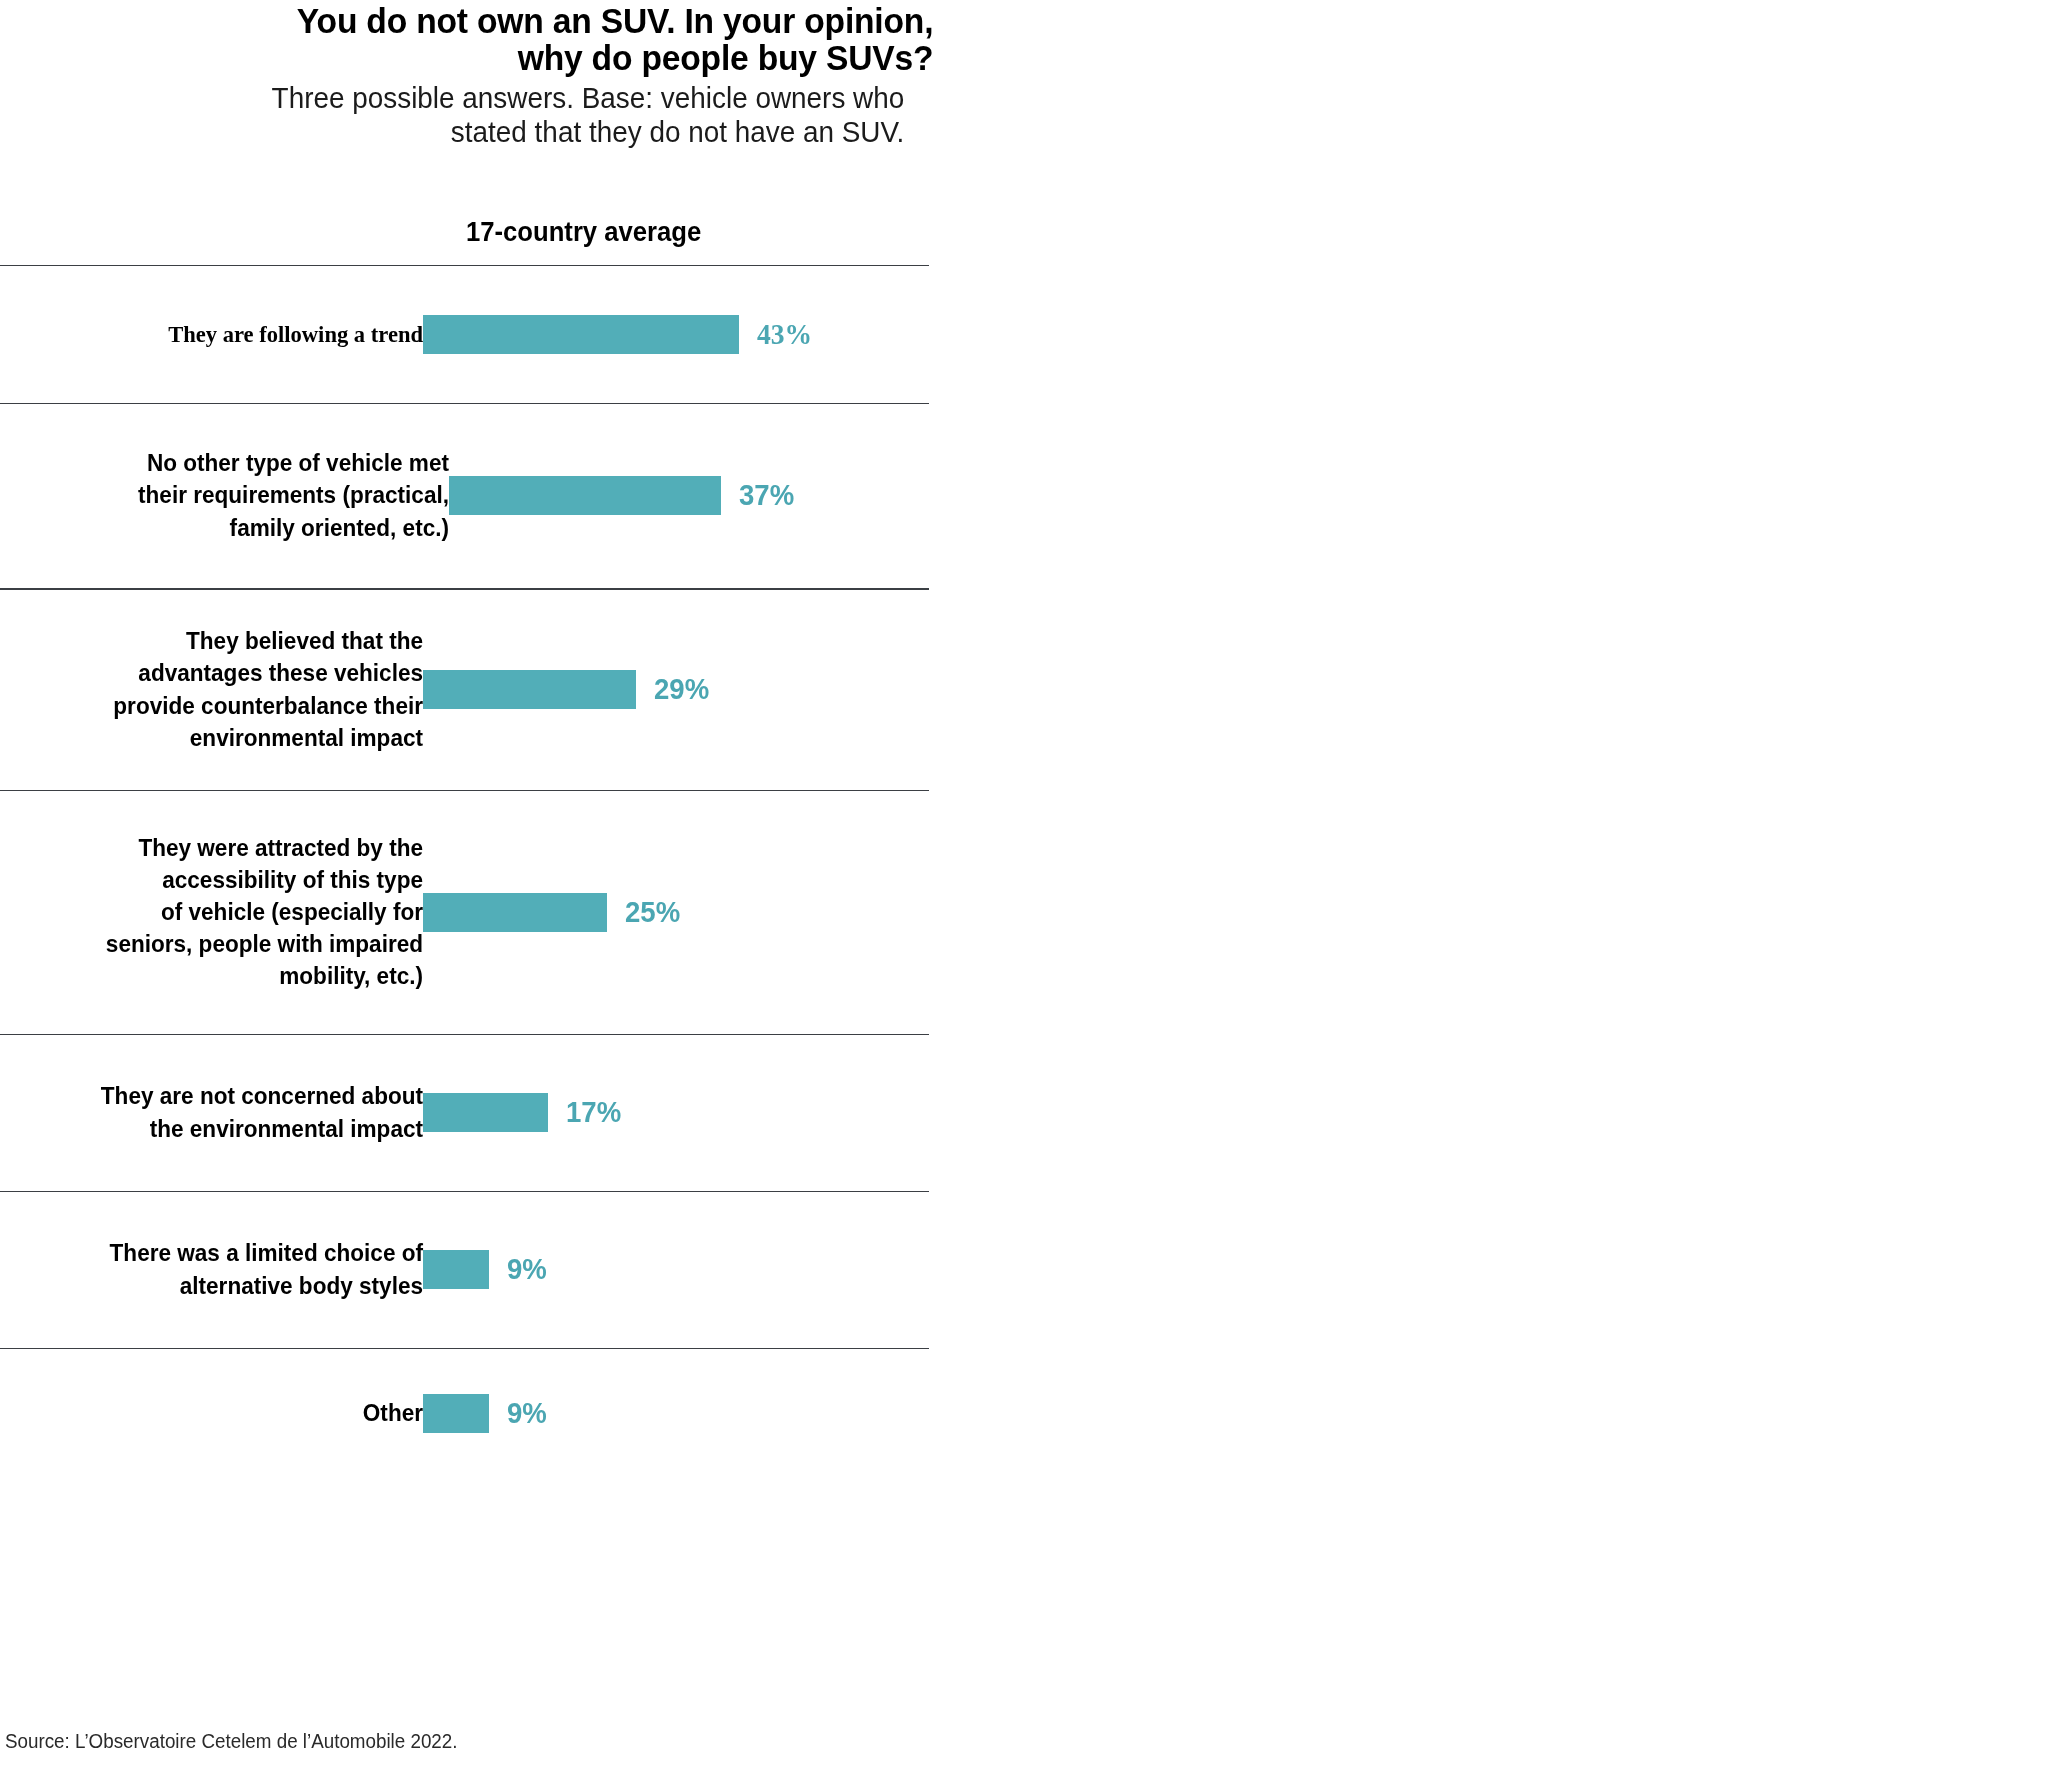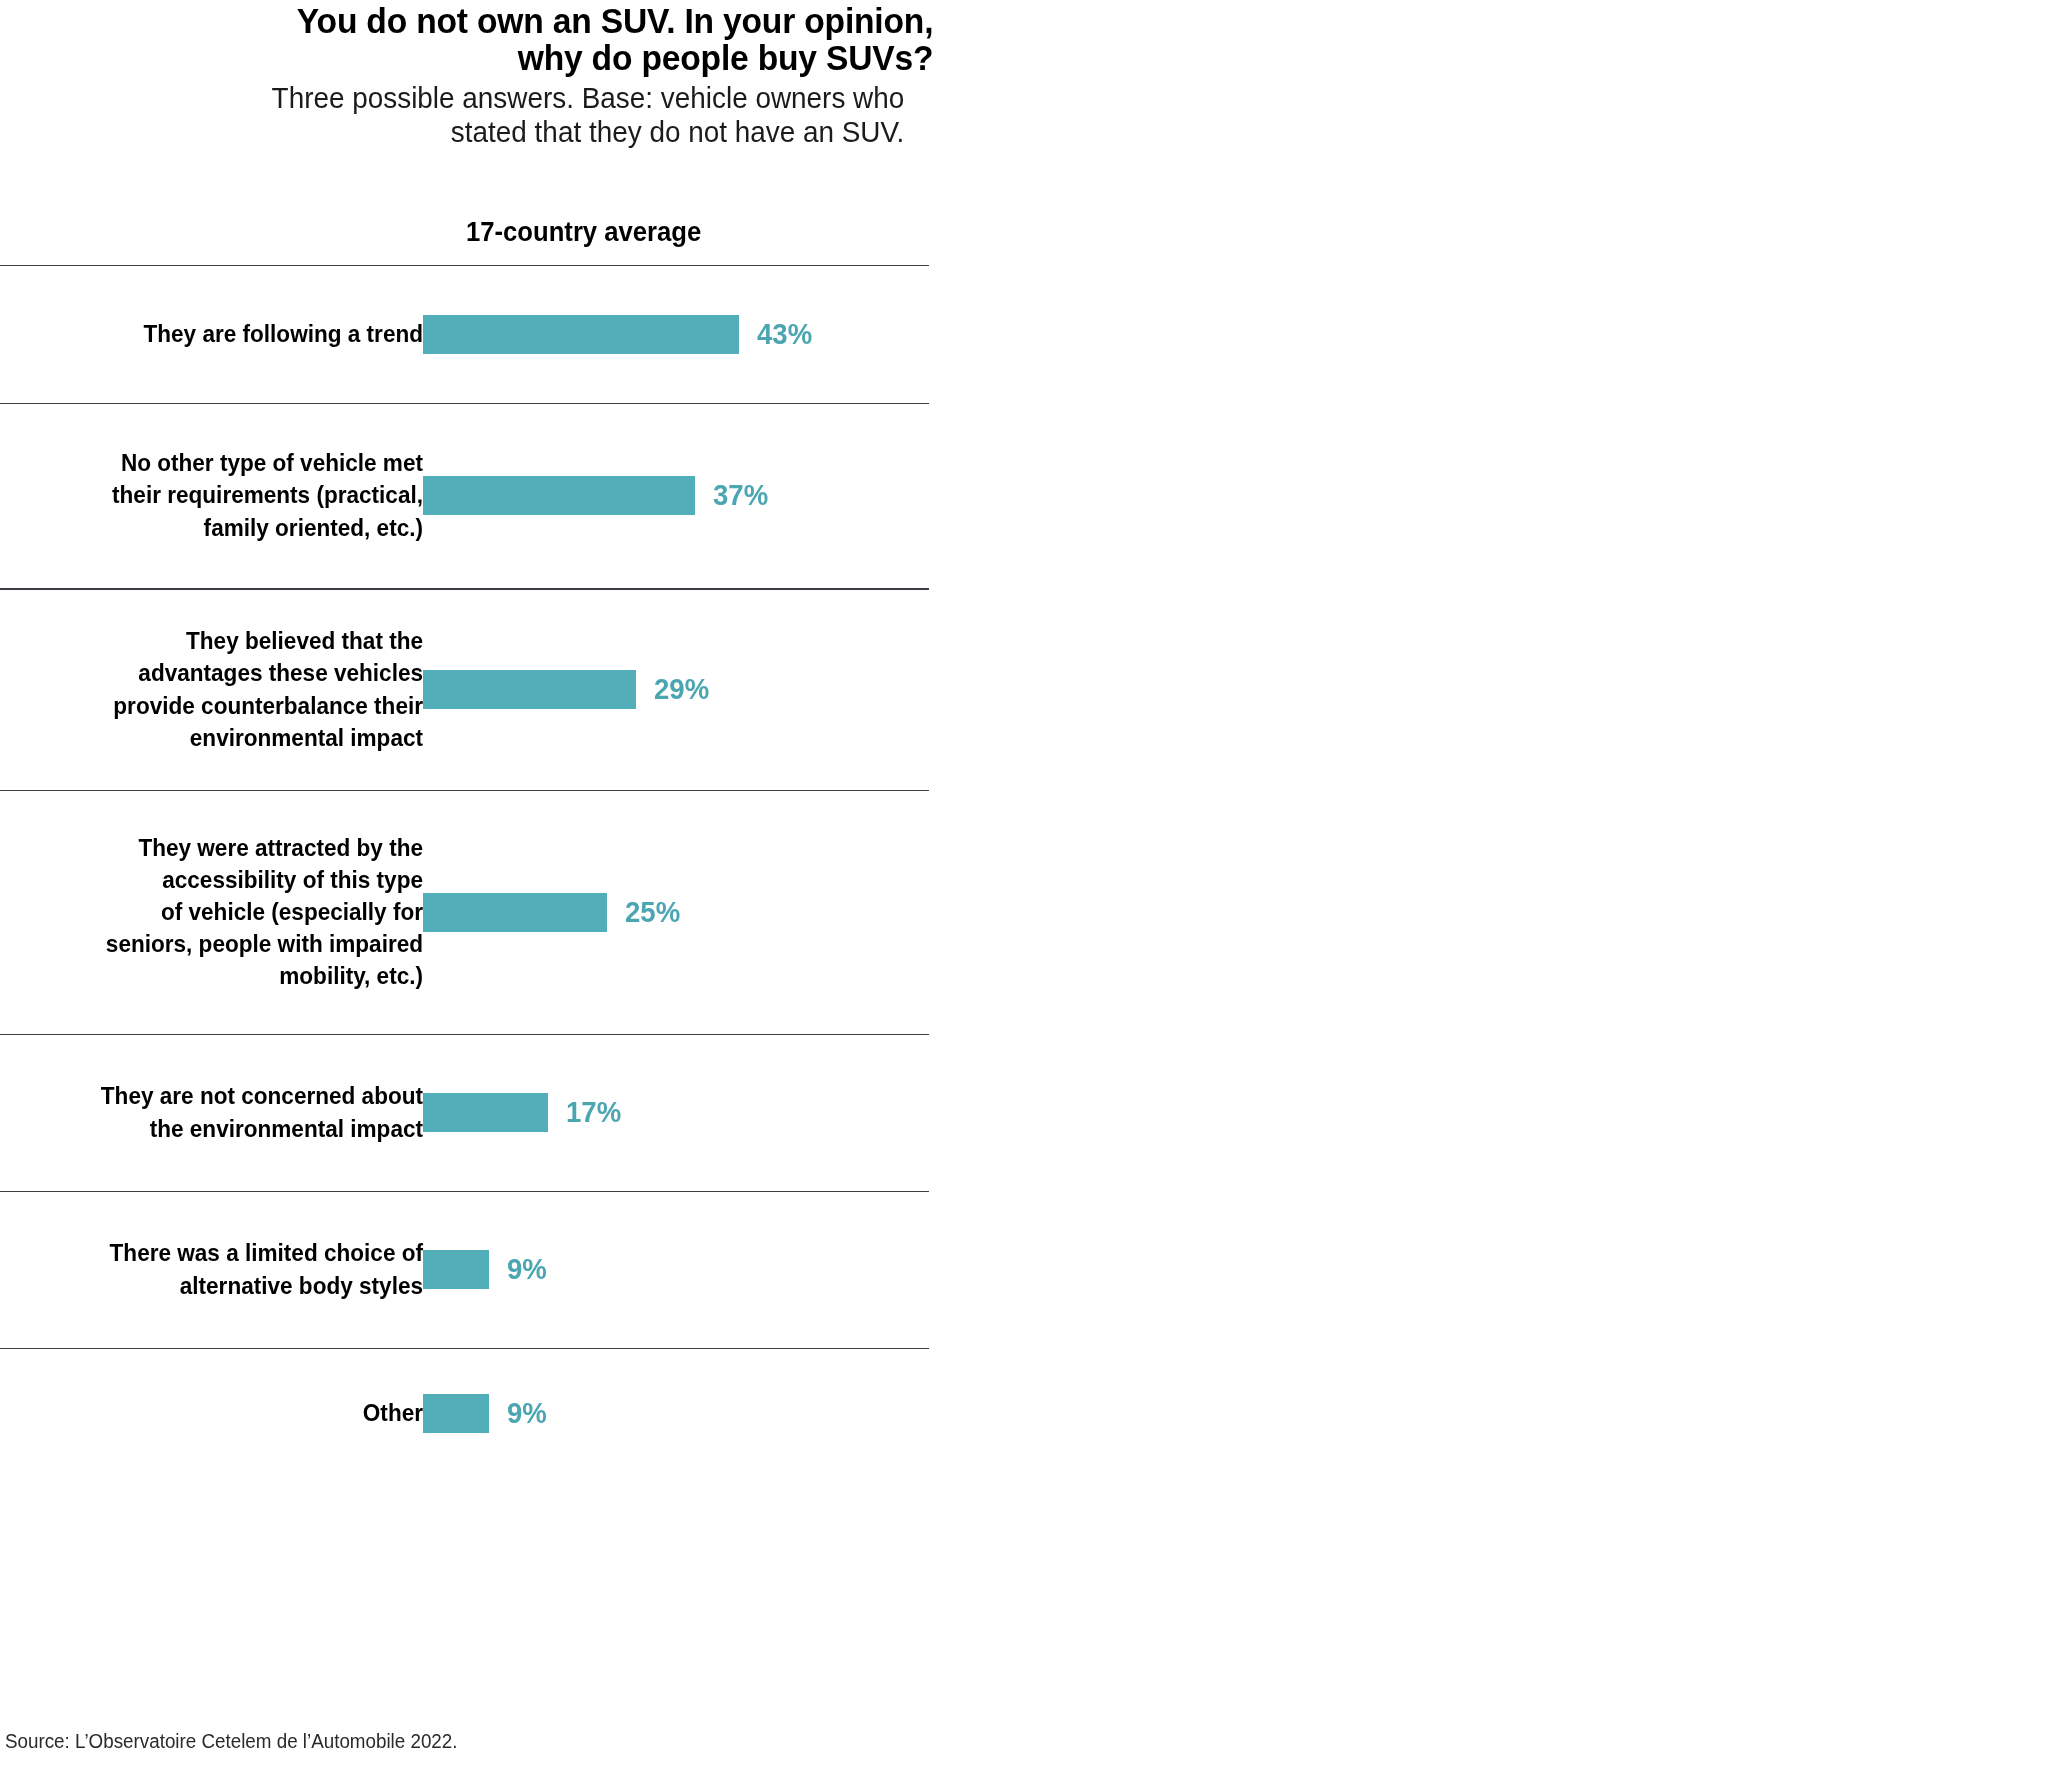--- a/index.html
+++ b/index.html
@@ -147,29 +147,29 @@
 stated that they do not have an SUV.</p>
   </div>
 
   <div class="col-header-row">
     <div class="col-header">17-country average</div>
   </div>
 
   <div class="rule"></div>
 
   <div class="chart" id="chart-rows">
-      <div class="row" style="height: 137px;">
+      <div class="row" style="height: 137px; font-family: Liberation Serif, serif;">
         <div class="row-label">They are following a trend</div>
         <div class="row-plot">
           <div class="bar" style="width: 316px; background: rgb(82, 174, 184);"></div>
           <div class="bar-value" style="color: rgb(75, 166, 178);">43%</div>
         </div>
       </div>
       <div class="rule"></div>
-      <div class="row" style="height: 184px;">
+      <div class="row" style="height: 184px; margin-left: 26px;">
         <div class="row-label">No other type of vehicle met
 their requirements (practical,
 family oriented, etc.)</div>
         <div class="row-plot">
           <div class="bar" style="width: 272px; background: rgb(82, 174, 184);"></div>
           <div class="bar-value" style="color: rgb(75, 166, 178);">37%</div>
         </div>
       </div>
       <div class="rule"></div>
       <div class="rule"></div>

